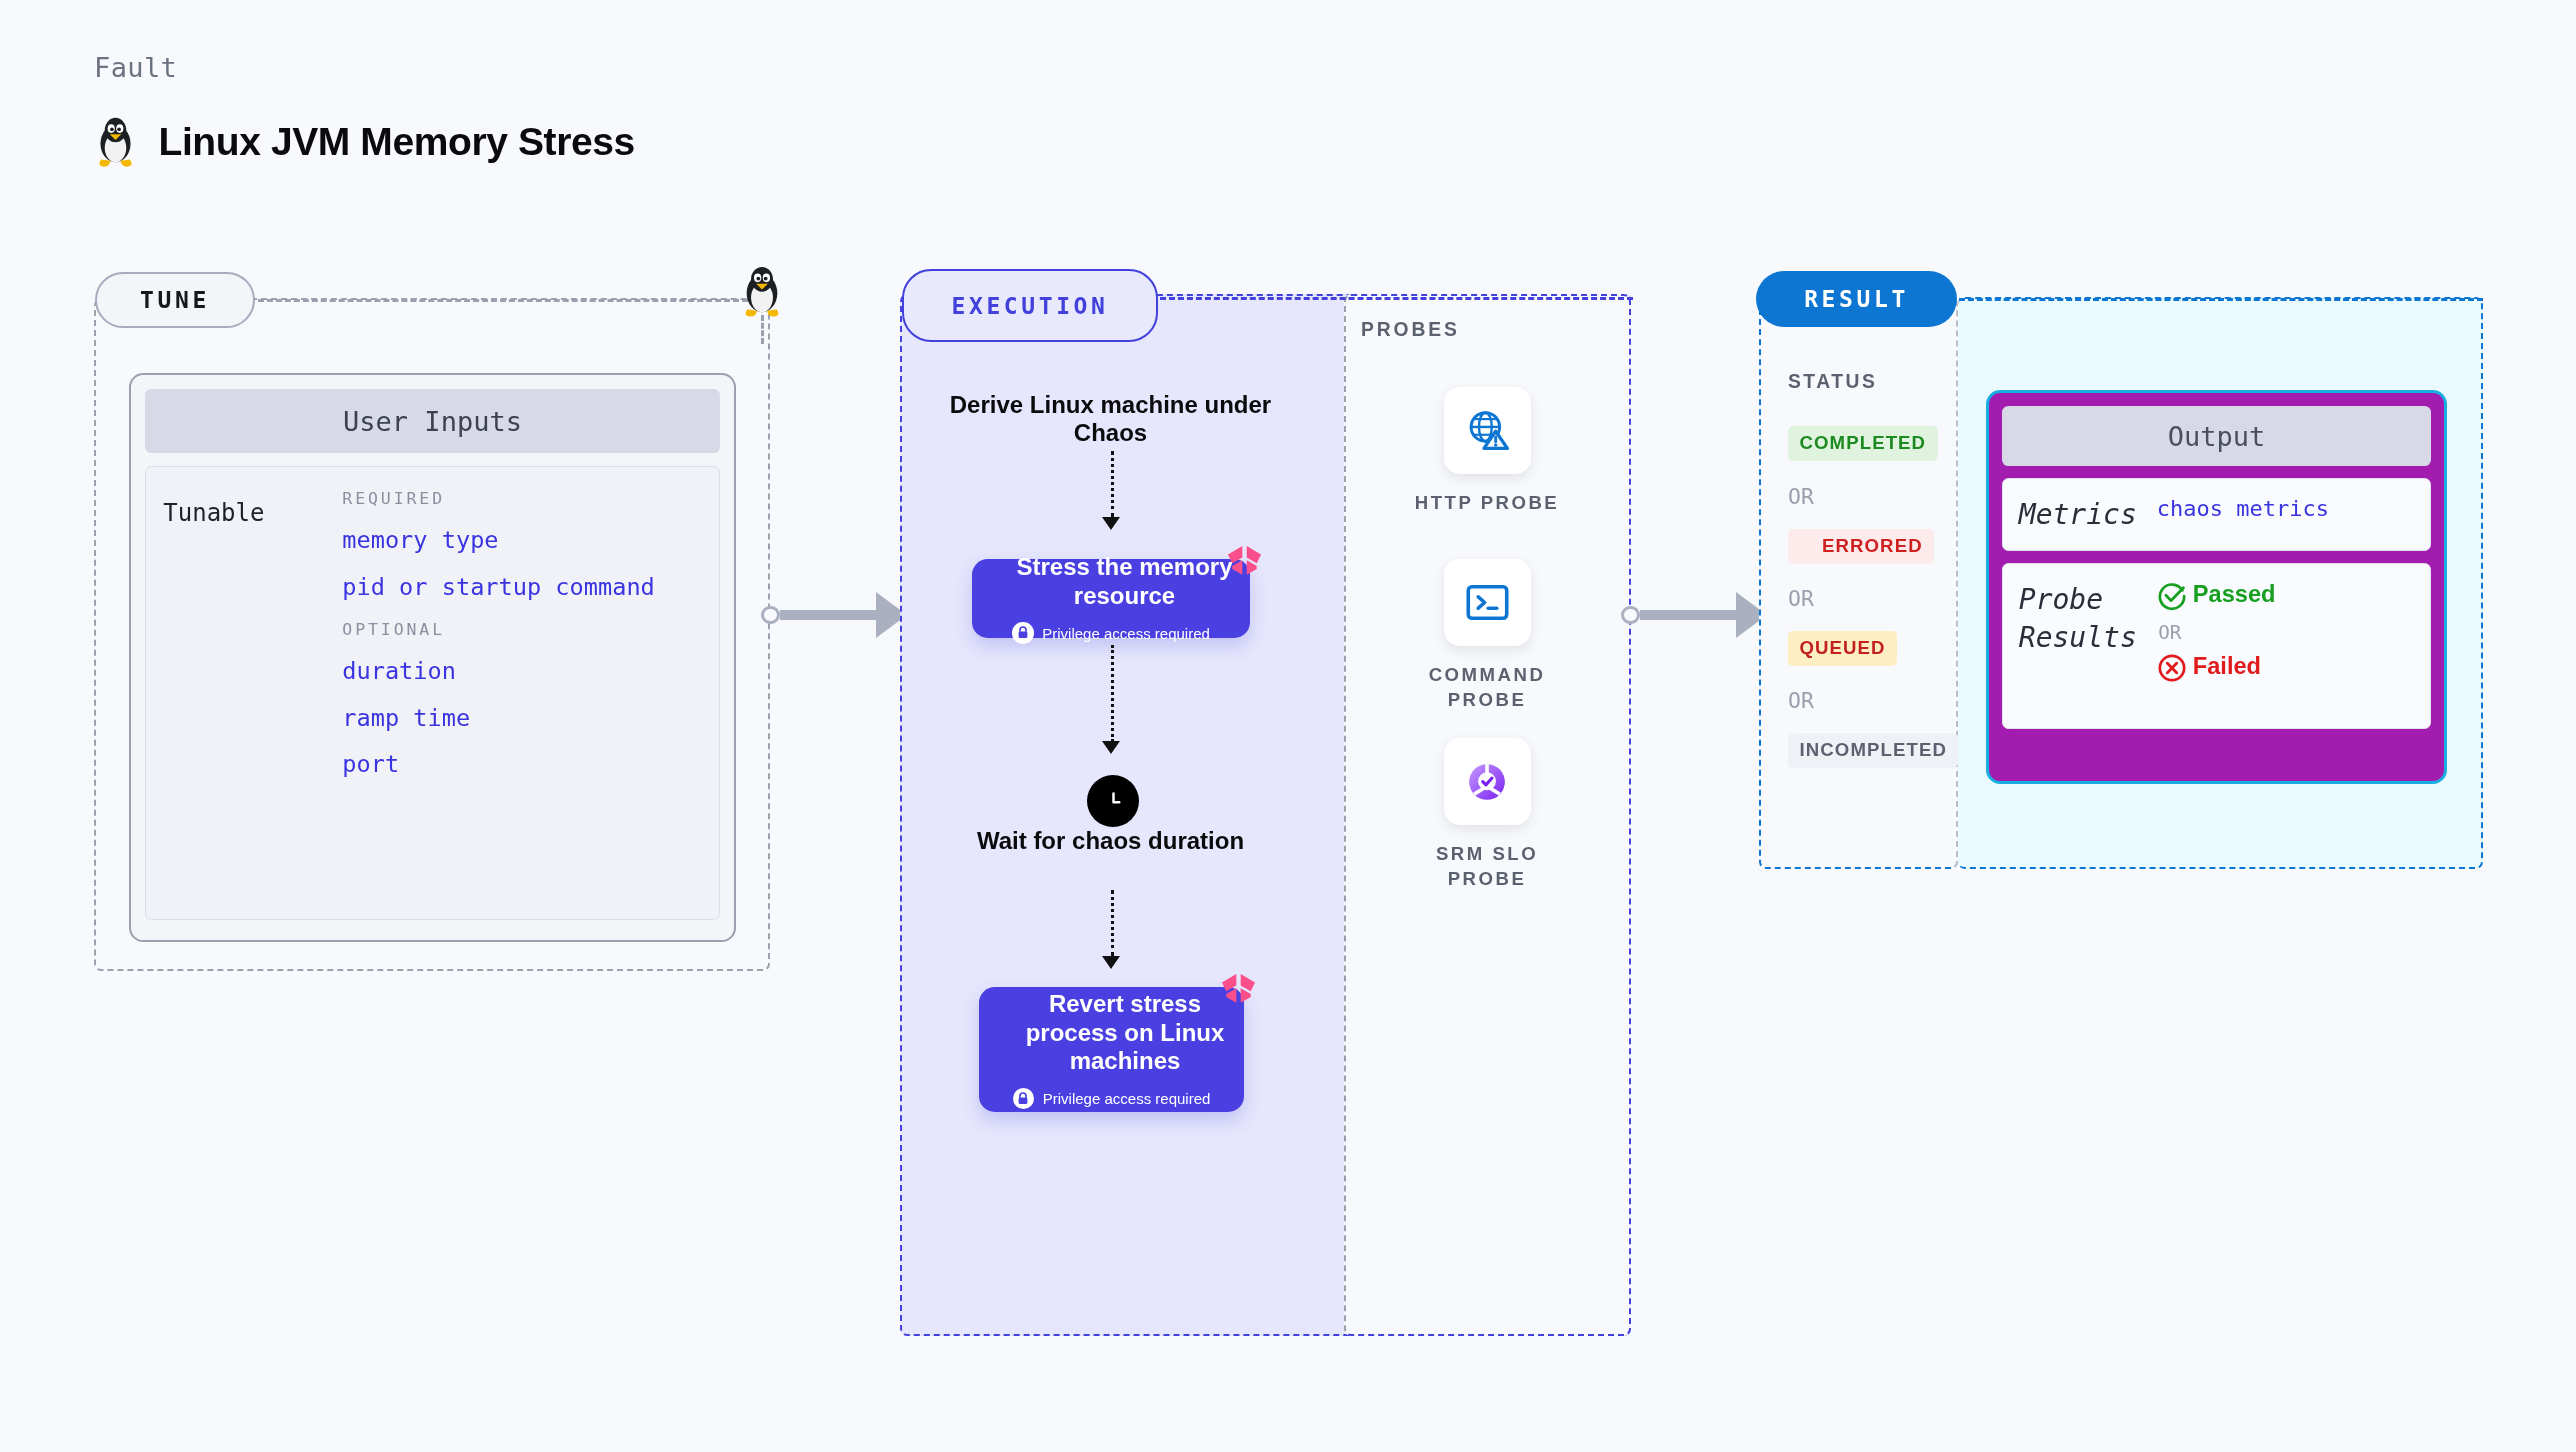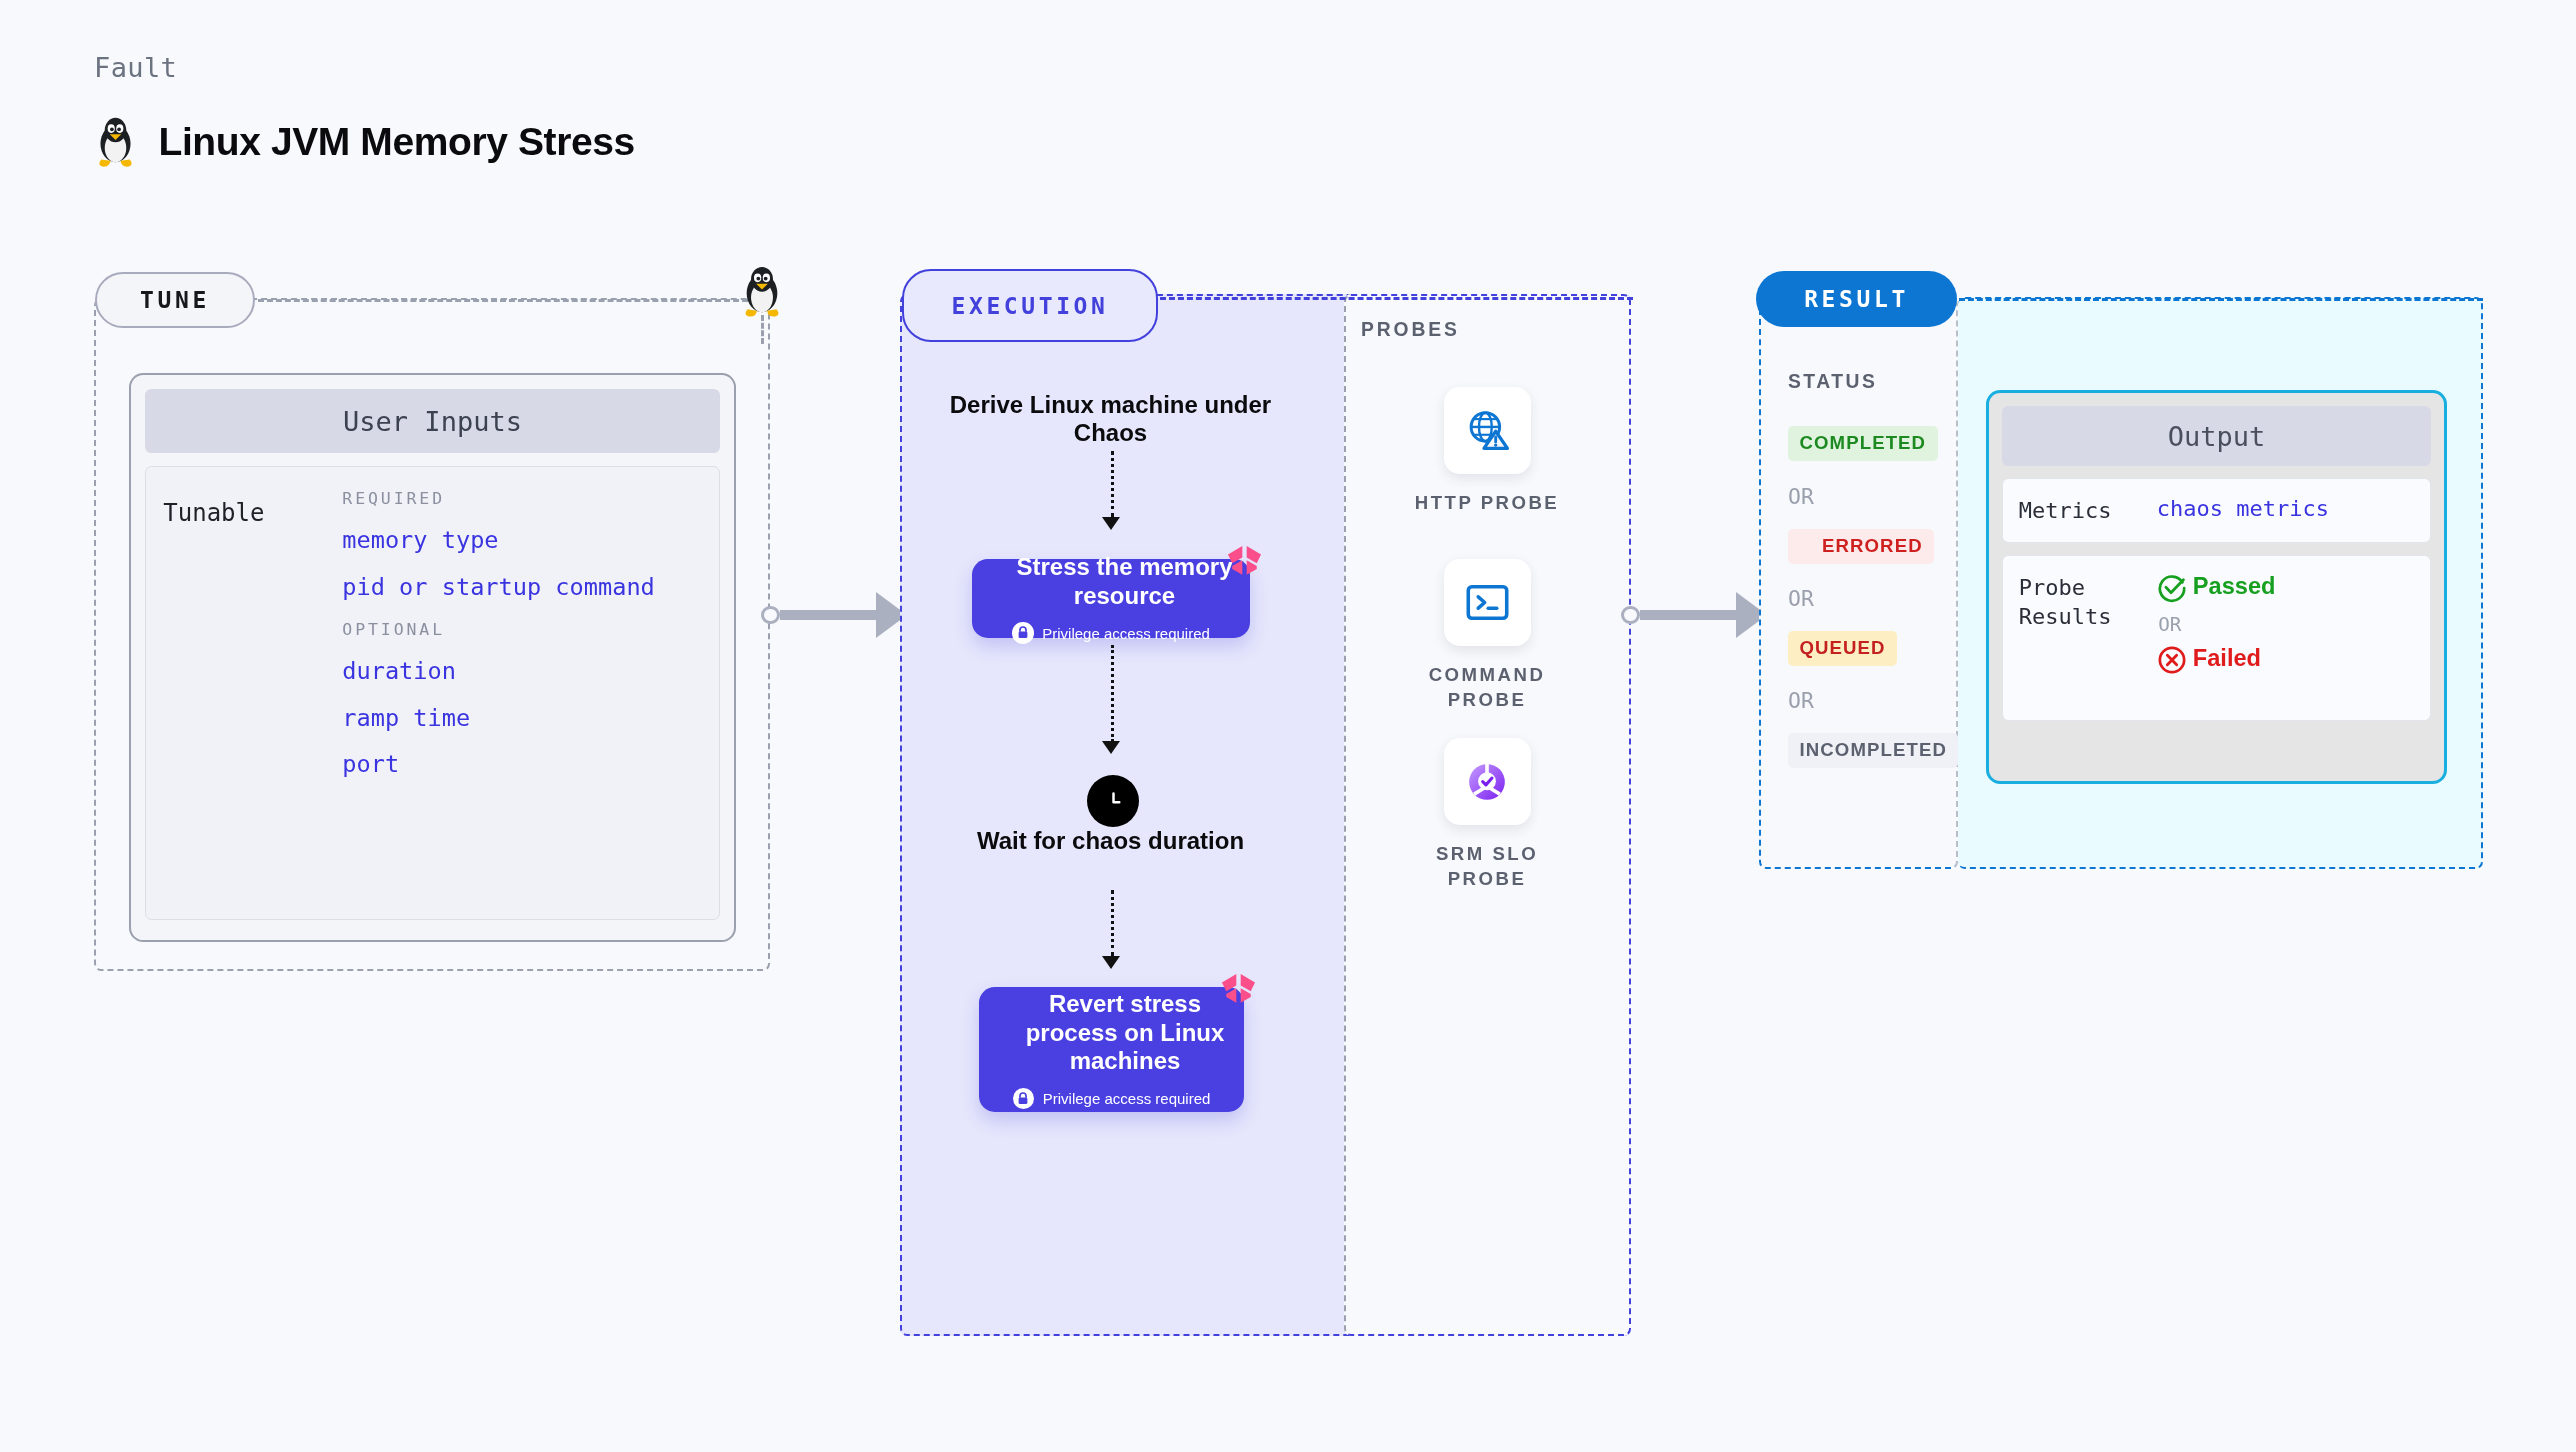--- a/index.html
+++ b/index.html
@@ -170,36 +170,36 @@
   .chip-incompleted { background: #f0f1f6; color: #5c6170; }
   .or-word {
     position: absolute; left: 1788px;
     font-family: "DejaVu Sans Mono", monospace;
     font-size: 21.5px; color: #9aa0ad;
   }
 
   
   .output-card {
     position: absolute; left: 1986px; top: 390px; width: 461px; height: 394px;
-    background: #e5e5e5; border: 3.6px solid #18aee0; border-radius: 14.3px;
+    background: #a21caf; border: 3.6px solid #18aee0; border-radius: 14.3px;
     padding: 13px;
   }
   .out-header {
     height: 60px; background: #d7d9e6; border-radius: 6.4px;
     display: flex; align-items: center; justify-content: center;
     font-family: "DejaVu Sans Mono", monospace;
     font-size: 27px; color: #4a4f5e;
   }
   .out-row {
     margin-top: 11.5px; background: #fafbfe; border: 1.4px solid #e2e4ec; border-radius: 6.4px;
     display: flex; padding: 17px 15.8px;
   }
   .out-key {
     font-family: "DejaVu Sans Mono", monospace;
-    font-size: 22px; color: #2a2e38; width: 138px; line-height: 1.35;
+    font-size: 28px; color: #2a2e38; width: 138px; line-height: 1.35; font-style: italic;
   }
   .out-val-metrics {
     font-family: "DejaVu Sans Mono", monospace;
     font-size: 22px; color: #3a34e0;
   }
   .pf-row { display: flex; align-items: flex-start; gap: 6px; }
   .pf-pass { font-size: 23.6px; font-weight: 700; color: #17a020; }
   .pf-fail { font-size: 23.6px; font-weight: 700; color: #e01b1b; }
   .pf-or {
     font-family: "DejaVu Sans Mono", monospace;

